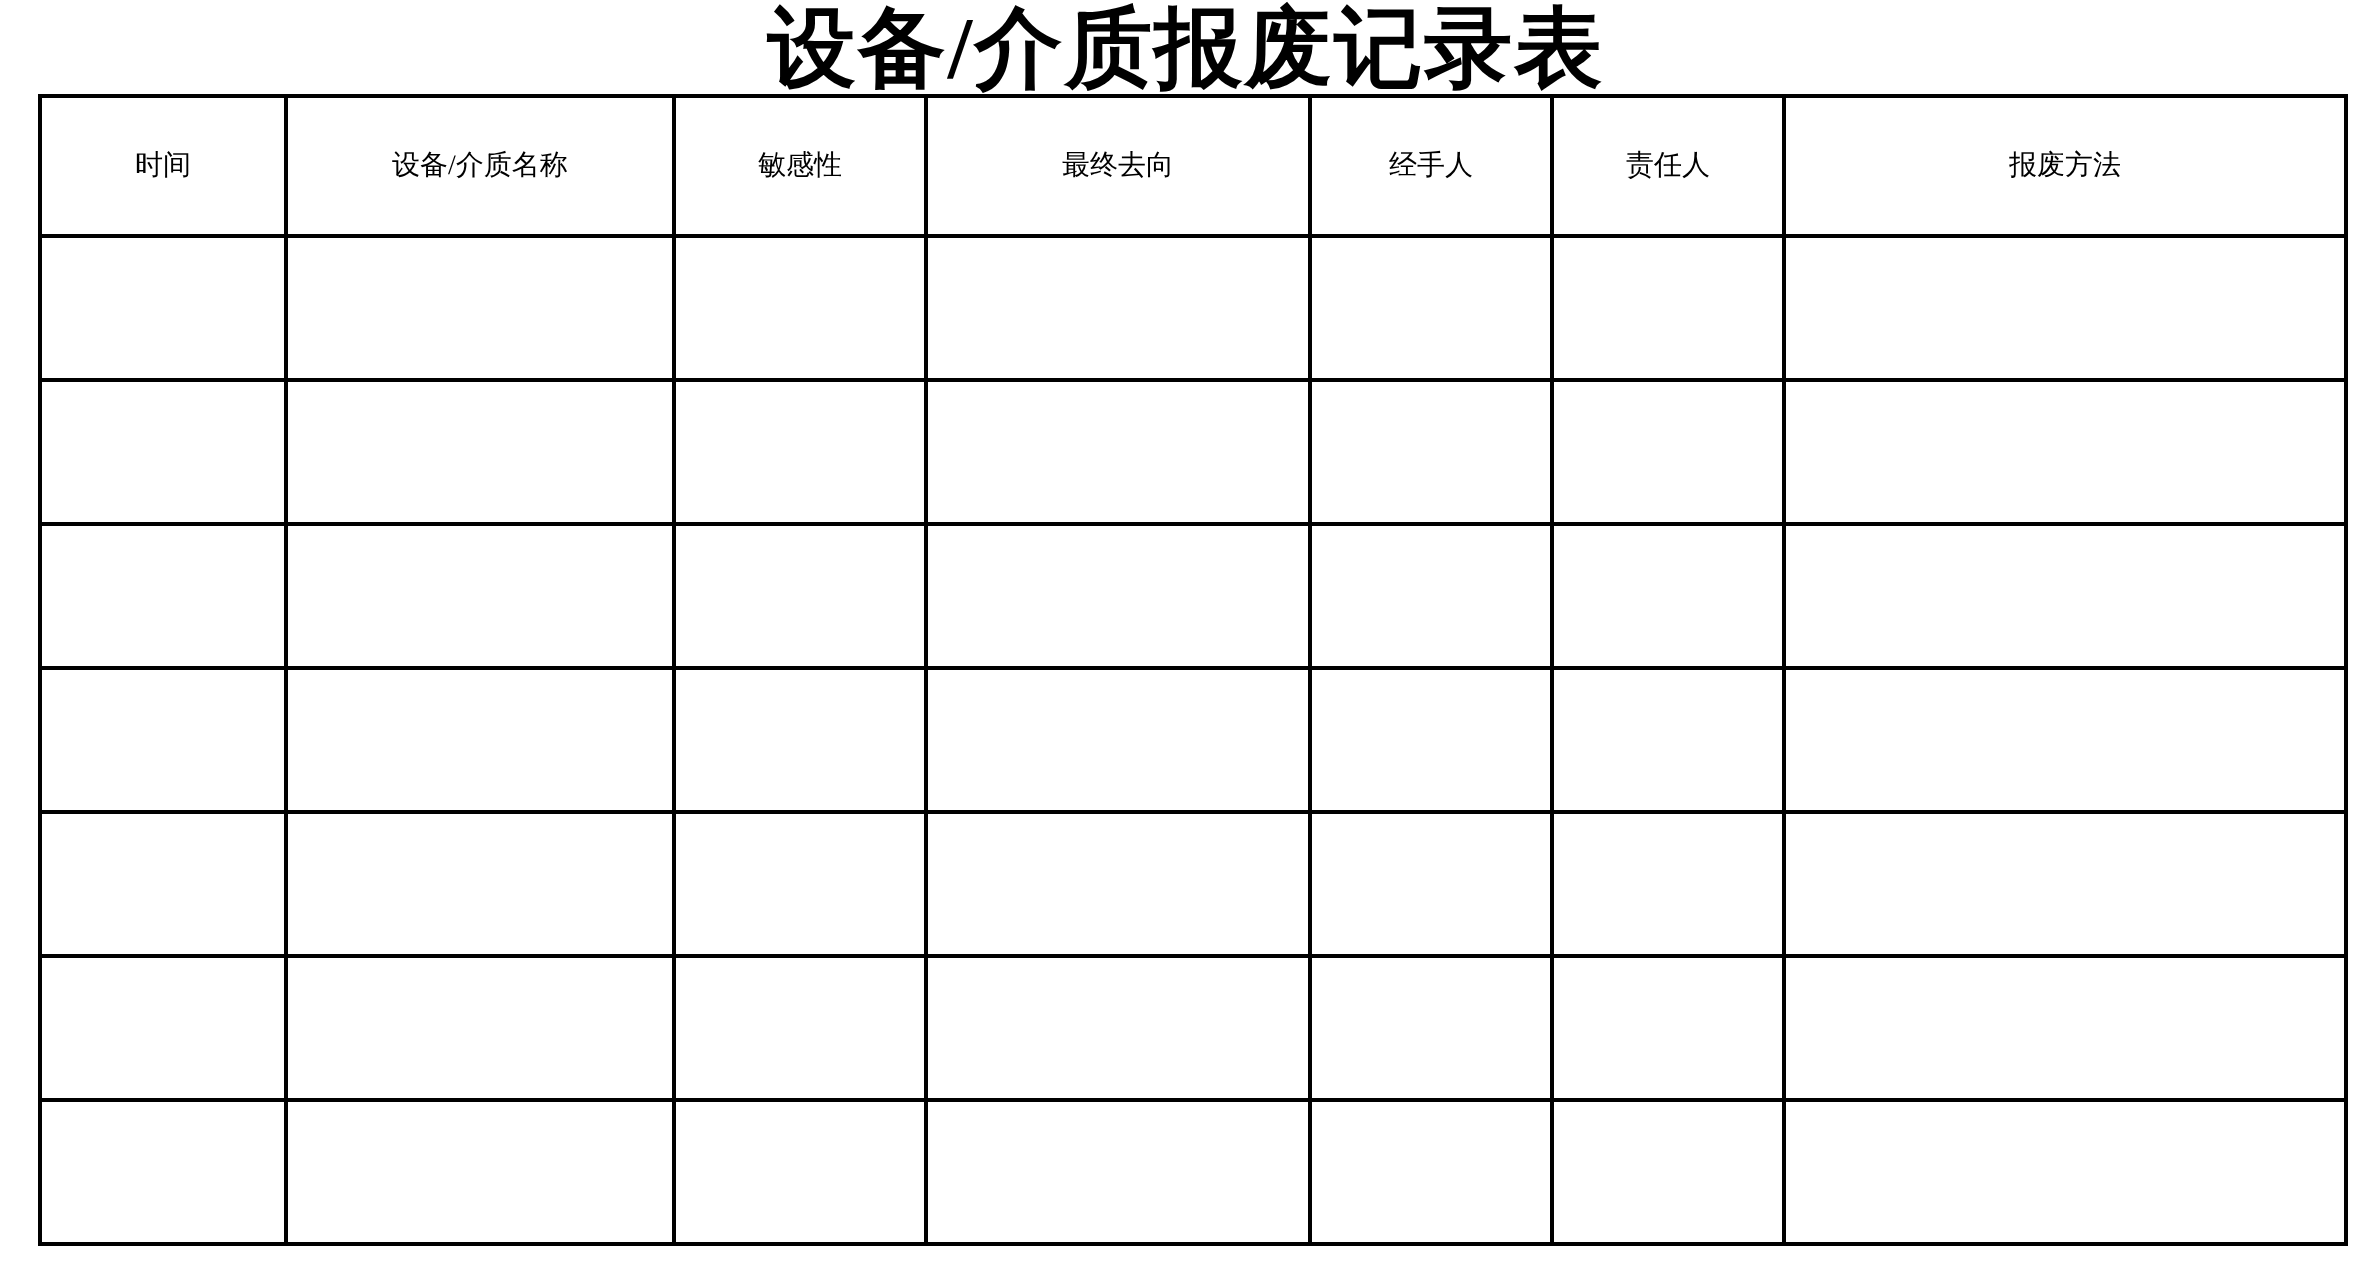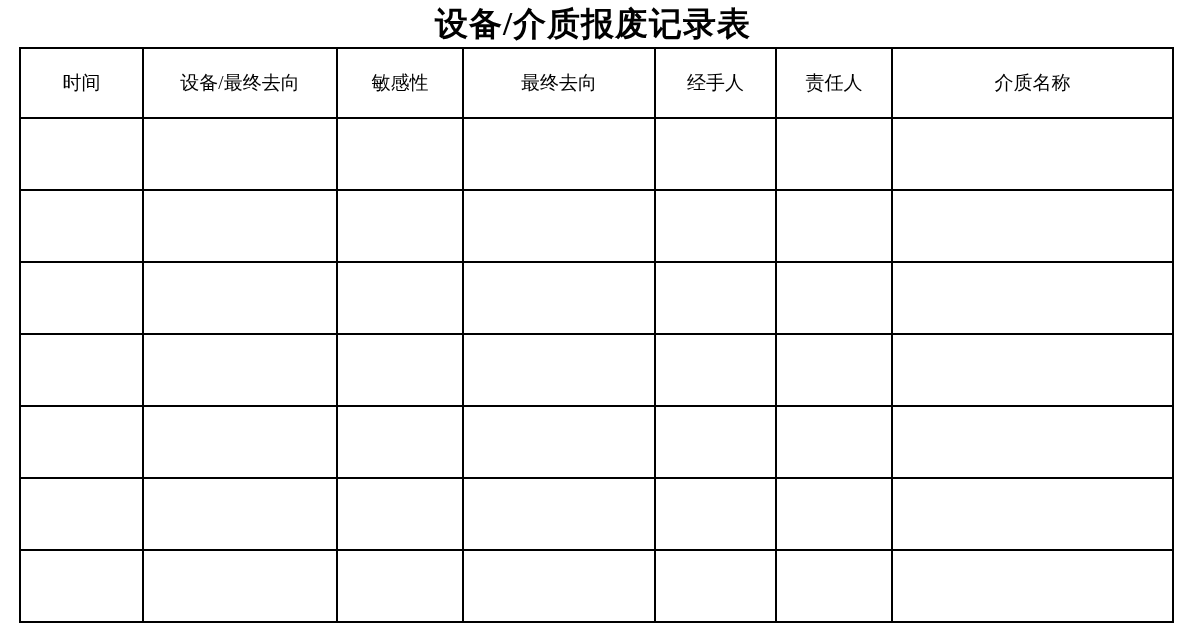--- a/index.html
+++ b/index.html
@@ -16,40 +16,40 @@
     width: 1186px;
     height: 643px;
     position: relative;
   }
   .doc-title {
     margin: 0;
     padding-top: 2px;
     height: 45px;
     line-height: 45px;
     text-align: center;
-    font-size: 33px;
+    font-size: 44px;
     font-weight: bold;
     letter-spacing: 1px;
   }
   table.record-table {
     position: absolute;
     left: 19px;
     top: 47px;
     width: 1153px;
     border-collapse: collapse;
     table-layout: fixed;
   }
   table.record-table th,
   table.record-table td {
     border: 2px solid #000000;
     padding: 0;
     text-align: center;
     vertical-align: middle;
     font-weight: normal;
-    font-size: 19px;
+    font-size: 14px;
     overflow: hidden;
   }
   table.record-table thead tr {
     height: 70px;
   }
   table.record-table tbody tr {
     height: 72px;
   }
 </style>
 </head>
@@ -65,26 +65,26 @@
       <col style="width:194px">
       <col style="width:126px">
       <col style="width:192px">
       <col style="width:121px">
       <col style="width:116px">
       <col style="width:281px">
     </colgroup>
     <thead>
       <tr>
         <th>时间</th>
-        <th>设备/最终去向</th>
+        <th>设备/介质名称</th>
         <th>敏感性</th>
         <th>最终去向</th>
         <th>经手人</th>
         <th>责任人</th>
-        <th>介质名称</th>
+        <th>报废方法</th>
       </tr>
     </thead>
     <tbody>
         <tr>
           <td></td>
           <td></td>
           <td></td>
           <td></td>
           <td></td>
           <td></td>

